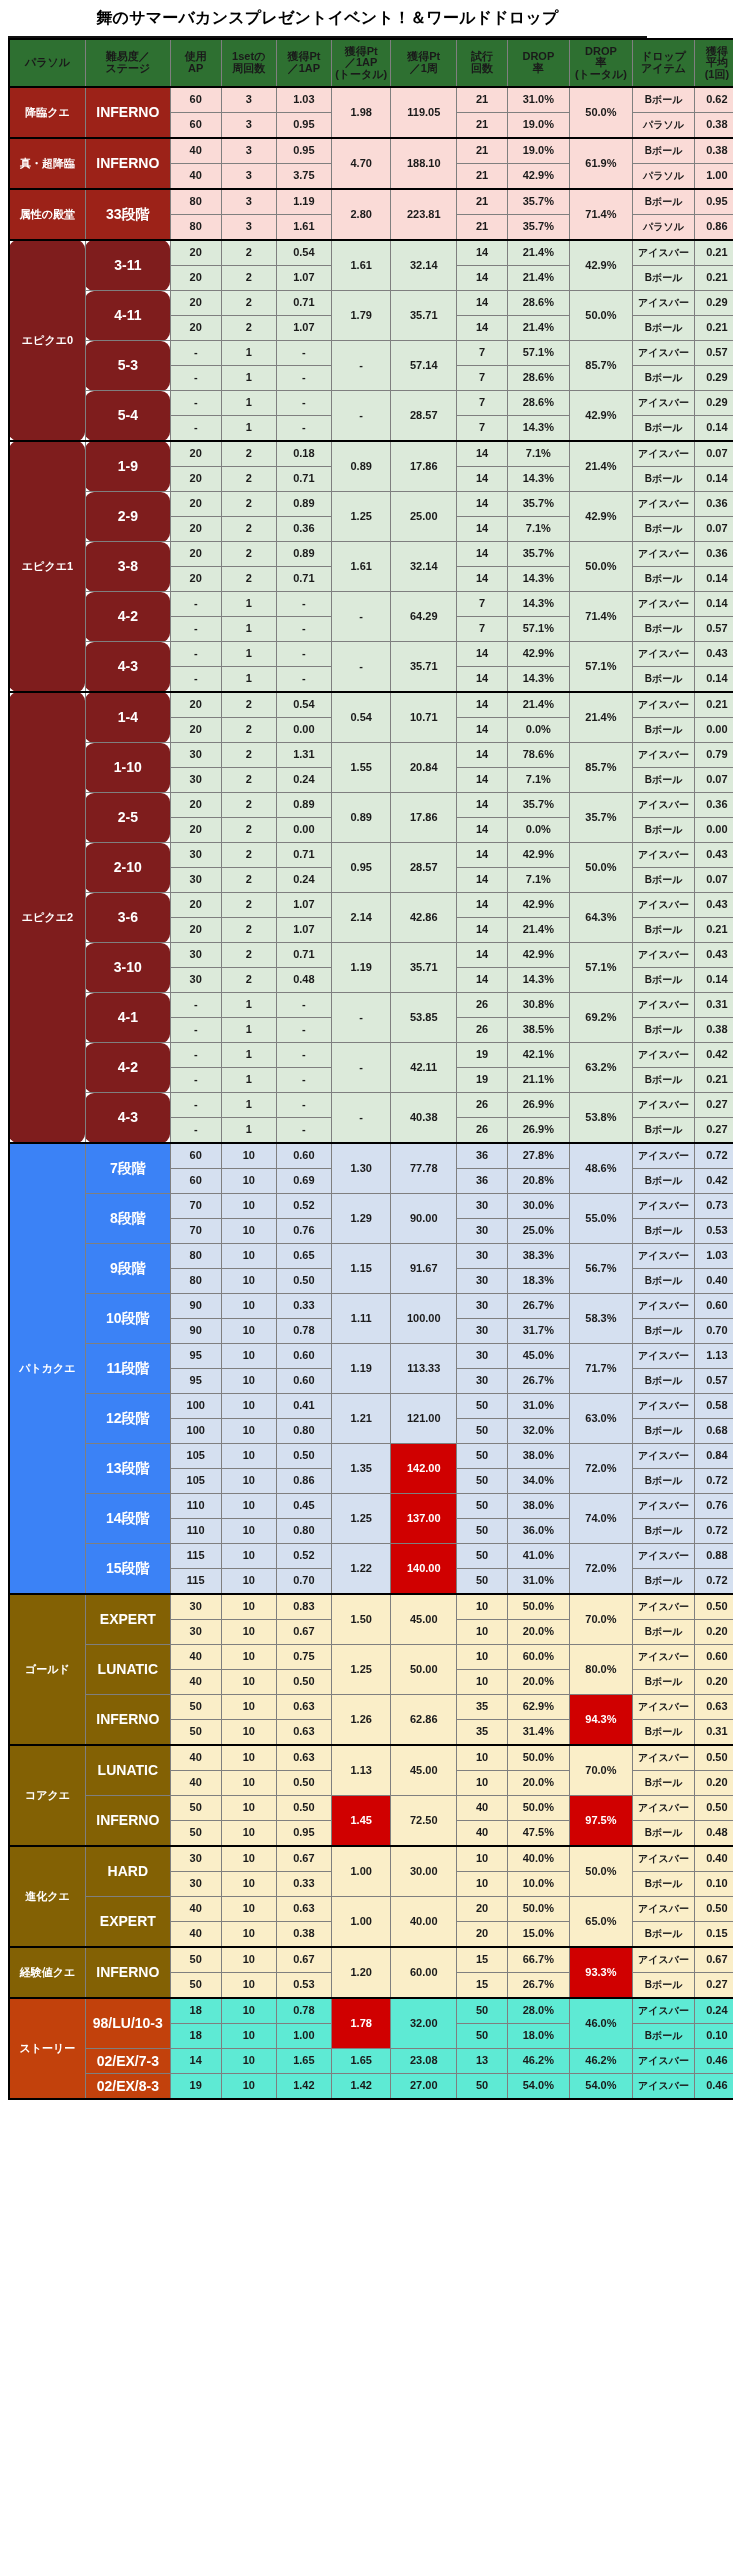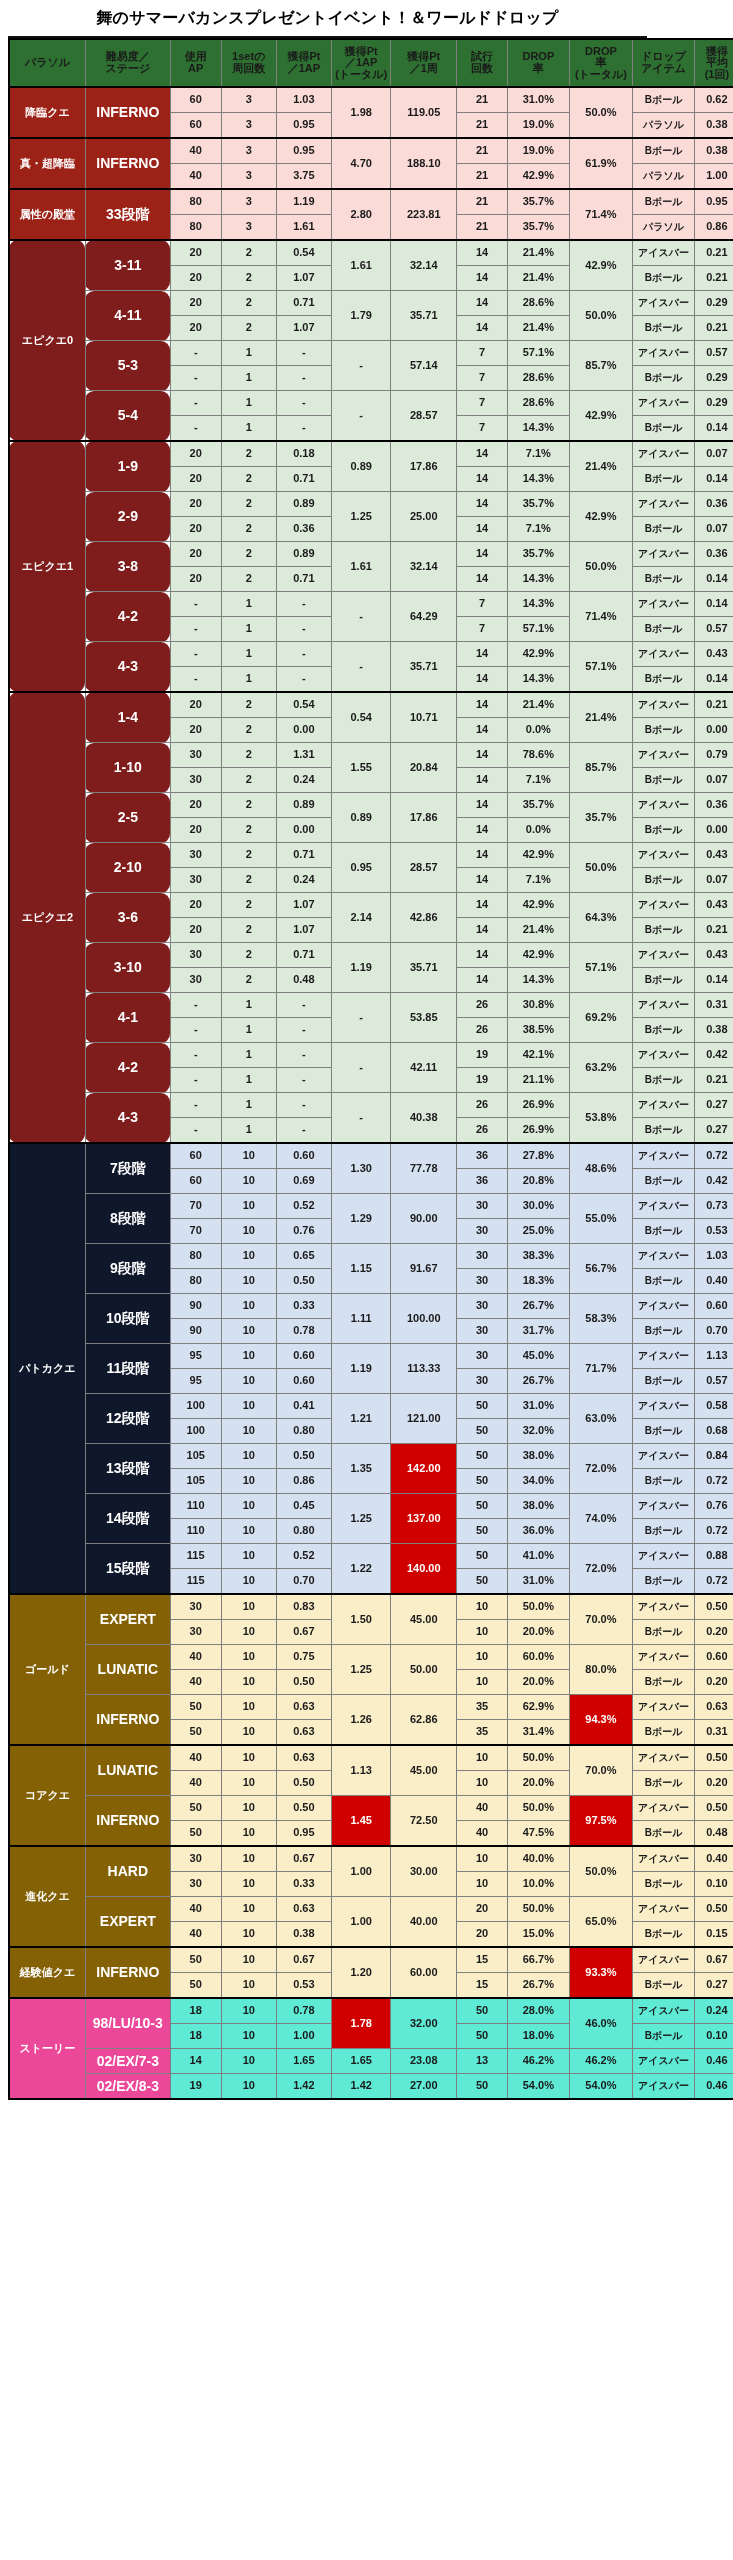--- a/index.html
+++ b/index.html
@@ -81,27 +81,27 @@
   .row td{height:24px;}
 
   
   
   .g-red .lbl{background:#9c2218;color:#ffffff;}
   .g-red .dat{background:#fadbd7;}
   
   .g-green .lbl{background:#7f1d1d;color:#ffffff;border-radius:9px;}
   .g-green .dat{background:#dceada;}
   
-  .g-blue .lbl{background:#0f172a;color:#ffffff;}
+  .g-blue .lbl{background:#3b82f6;color:#ffffff;}
   .g-blue .dat{background:#d5e0f0;}
   
   .g-gold .lbl{background:#836104;color:#ffffff;}
   .g-gold .dat{background:#faeec8;}
   
-  .g-purple .lbl{background:#ec4899;color:#ffffff;}
+  .g-purple .lbl{background:#c2410c;color:#ffffff;}
   .g-purple .dat{background:#5eead4;}
 
   td.lbl{font-size:11.5px;}
   td.lbl.stage{font-size:14px;}
   td.dat{font-size:12px;}
   td.dat.small{font-size:10px;}
 
   
   td.hi{background:#d00000 !important;color:#ffffff !important;}
 

